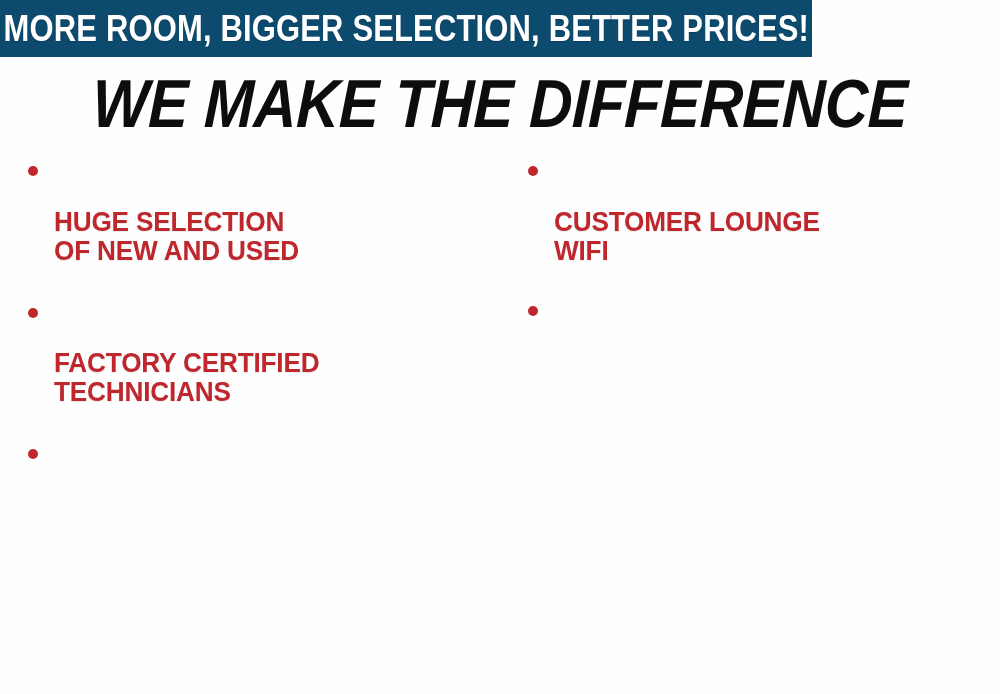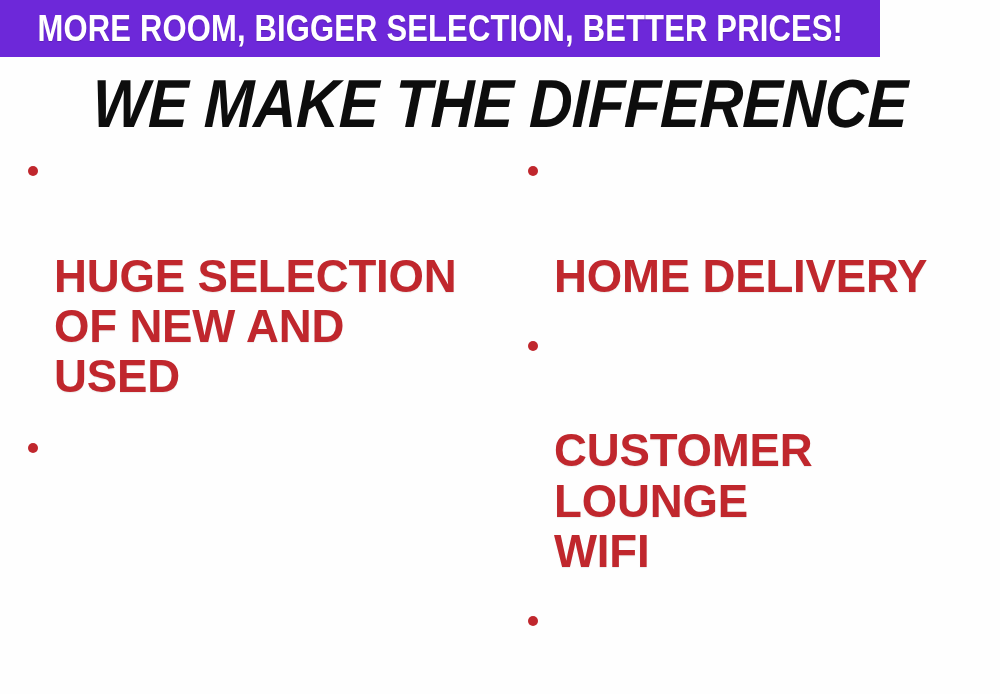--- a/index.html
+++ b/index.html
@@ -17,23 +17,23 @@
     height: 694px;
     background: #fefefe;
     overflow: hidden;
   }
 
   
   .banner {
     position: absolute;
     left: 0;
     top: 0;
-    width: 880px;
+    width: 812px;
     height: 57px;
-    background: #6d28d9;
+    background: #0c4a6e;
     display: flex;
     align-items: center;
     justify-content: center;
     box-sizing: border-box;
     text-align: right;
   }
   .banner-text {
     color: #ffffff;
     font-family: "Liberation Sans", sans-serif;
     font-weight: bold;
@@ -101,21 +101,21 @@
     padding: 0;
   }
   li.bullet-item {
     position: relative;
     display: block;
     margin: 0 0 26px 0;
     padding-left: 32px;
     color: #c0272d;
     font-family: "Liberation Sans", sans-serif;
     font-weight: bold;
-    font-size: 47px;
+    font-size: 27px;
     line-height: 1.07;
     letter-spacing: -0.2px;
     white-space: pre-line;
     text-shadow: 0 1px 1px rgba(180,180,180,0.25);
   }
   li.bullet-item .dot {
     position: absolute;
     left: 6px;
     top: 16px;
     width: 10px;
@@ -150,32 +150,33 @@
 
     <div class="column column-left">
       <ul class="bullets">
         <li class="bullet-item">
           <span class="dot"></span>
           <span class="squeeze">HUGE SELECTION
 OF NEW AND USED</span>
         </li>
         <li class="bullet-item">
           <span class="dot"></span>
+          <span class="squeeze">FACTORY CERTIFIED
+TECHNICIANS</span>
+        </li>
+        <li class="bullet-item">
+          <span class="dot"></span>
           
         </li>
 
       </ul>
     </div>
 
     <div class="column column-right">
       <ul class="bullets">
-        <li class="bullet-item">
-          <span class="dot"></span>
-          <span class="squeeze">HOME DELIVERY</span>
-        </li>
         <li class="bullet-item">
           <span class="dot"></span>
           <span class="squeeze">CUSTOMER LOUNGE
 WIFI</span>
         </li>
         <li class="bullet-item">
           <span class="dot"></span>
           
         </li>
 

